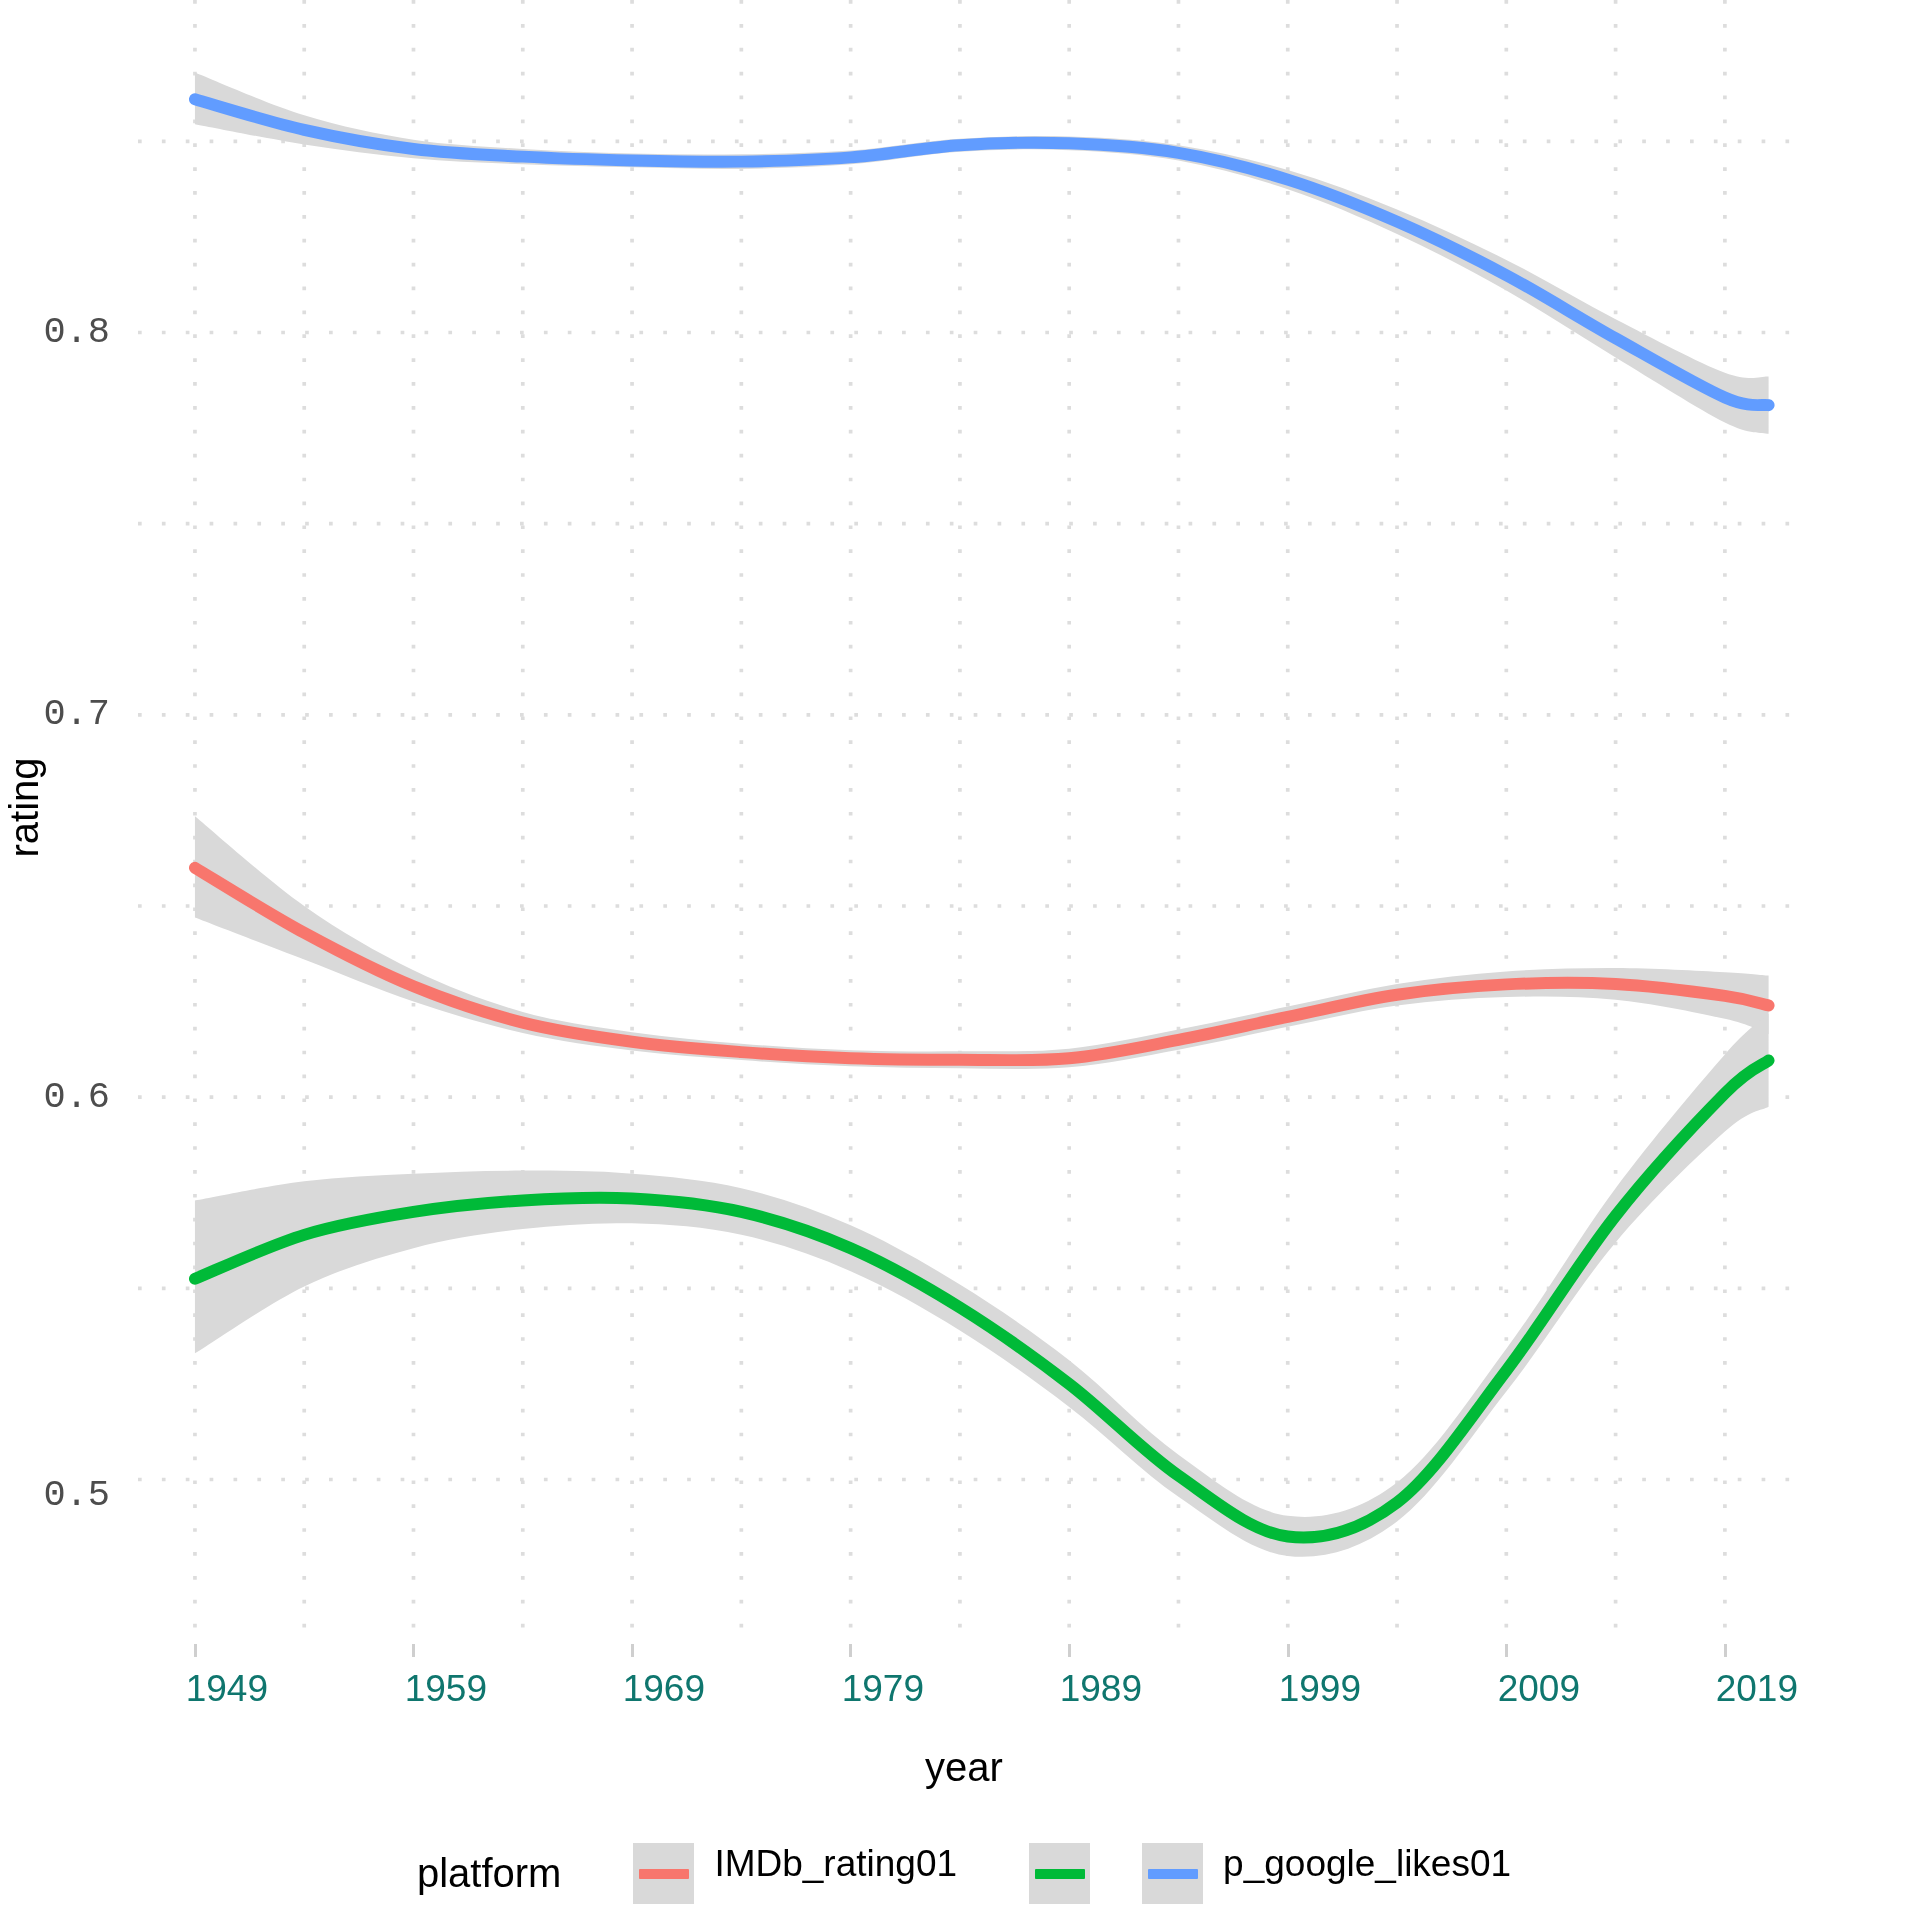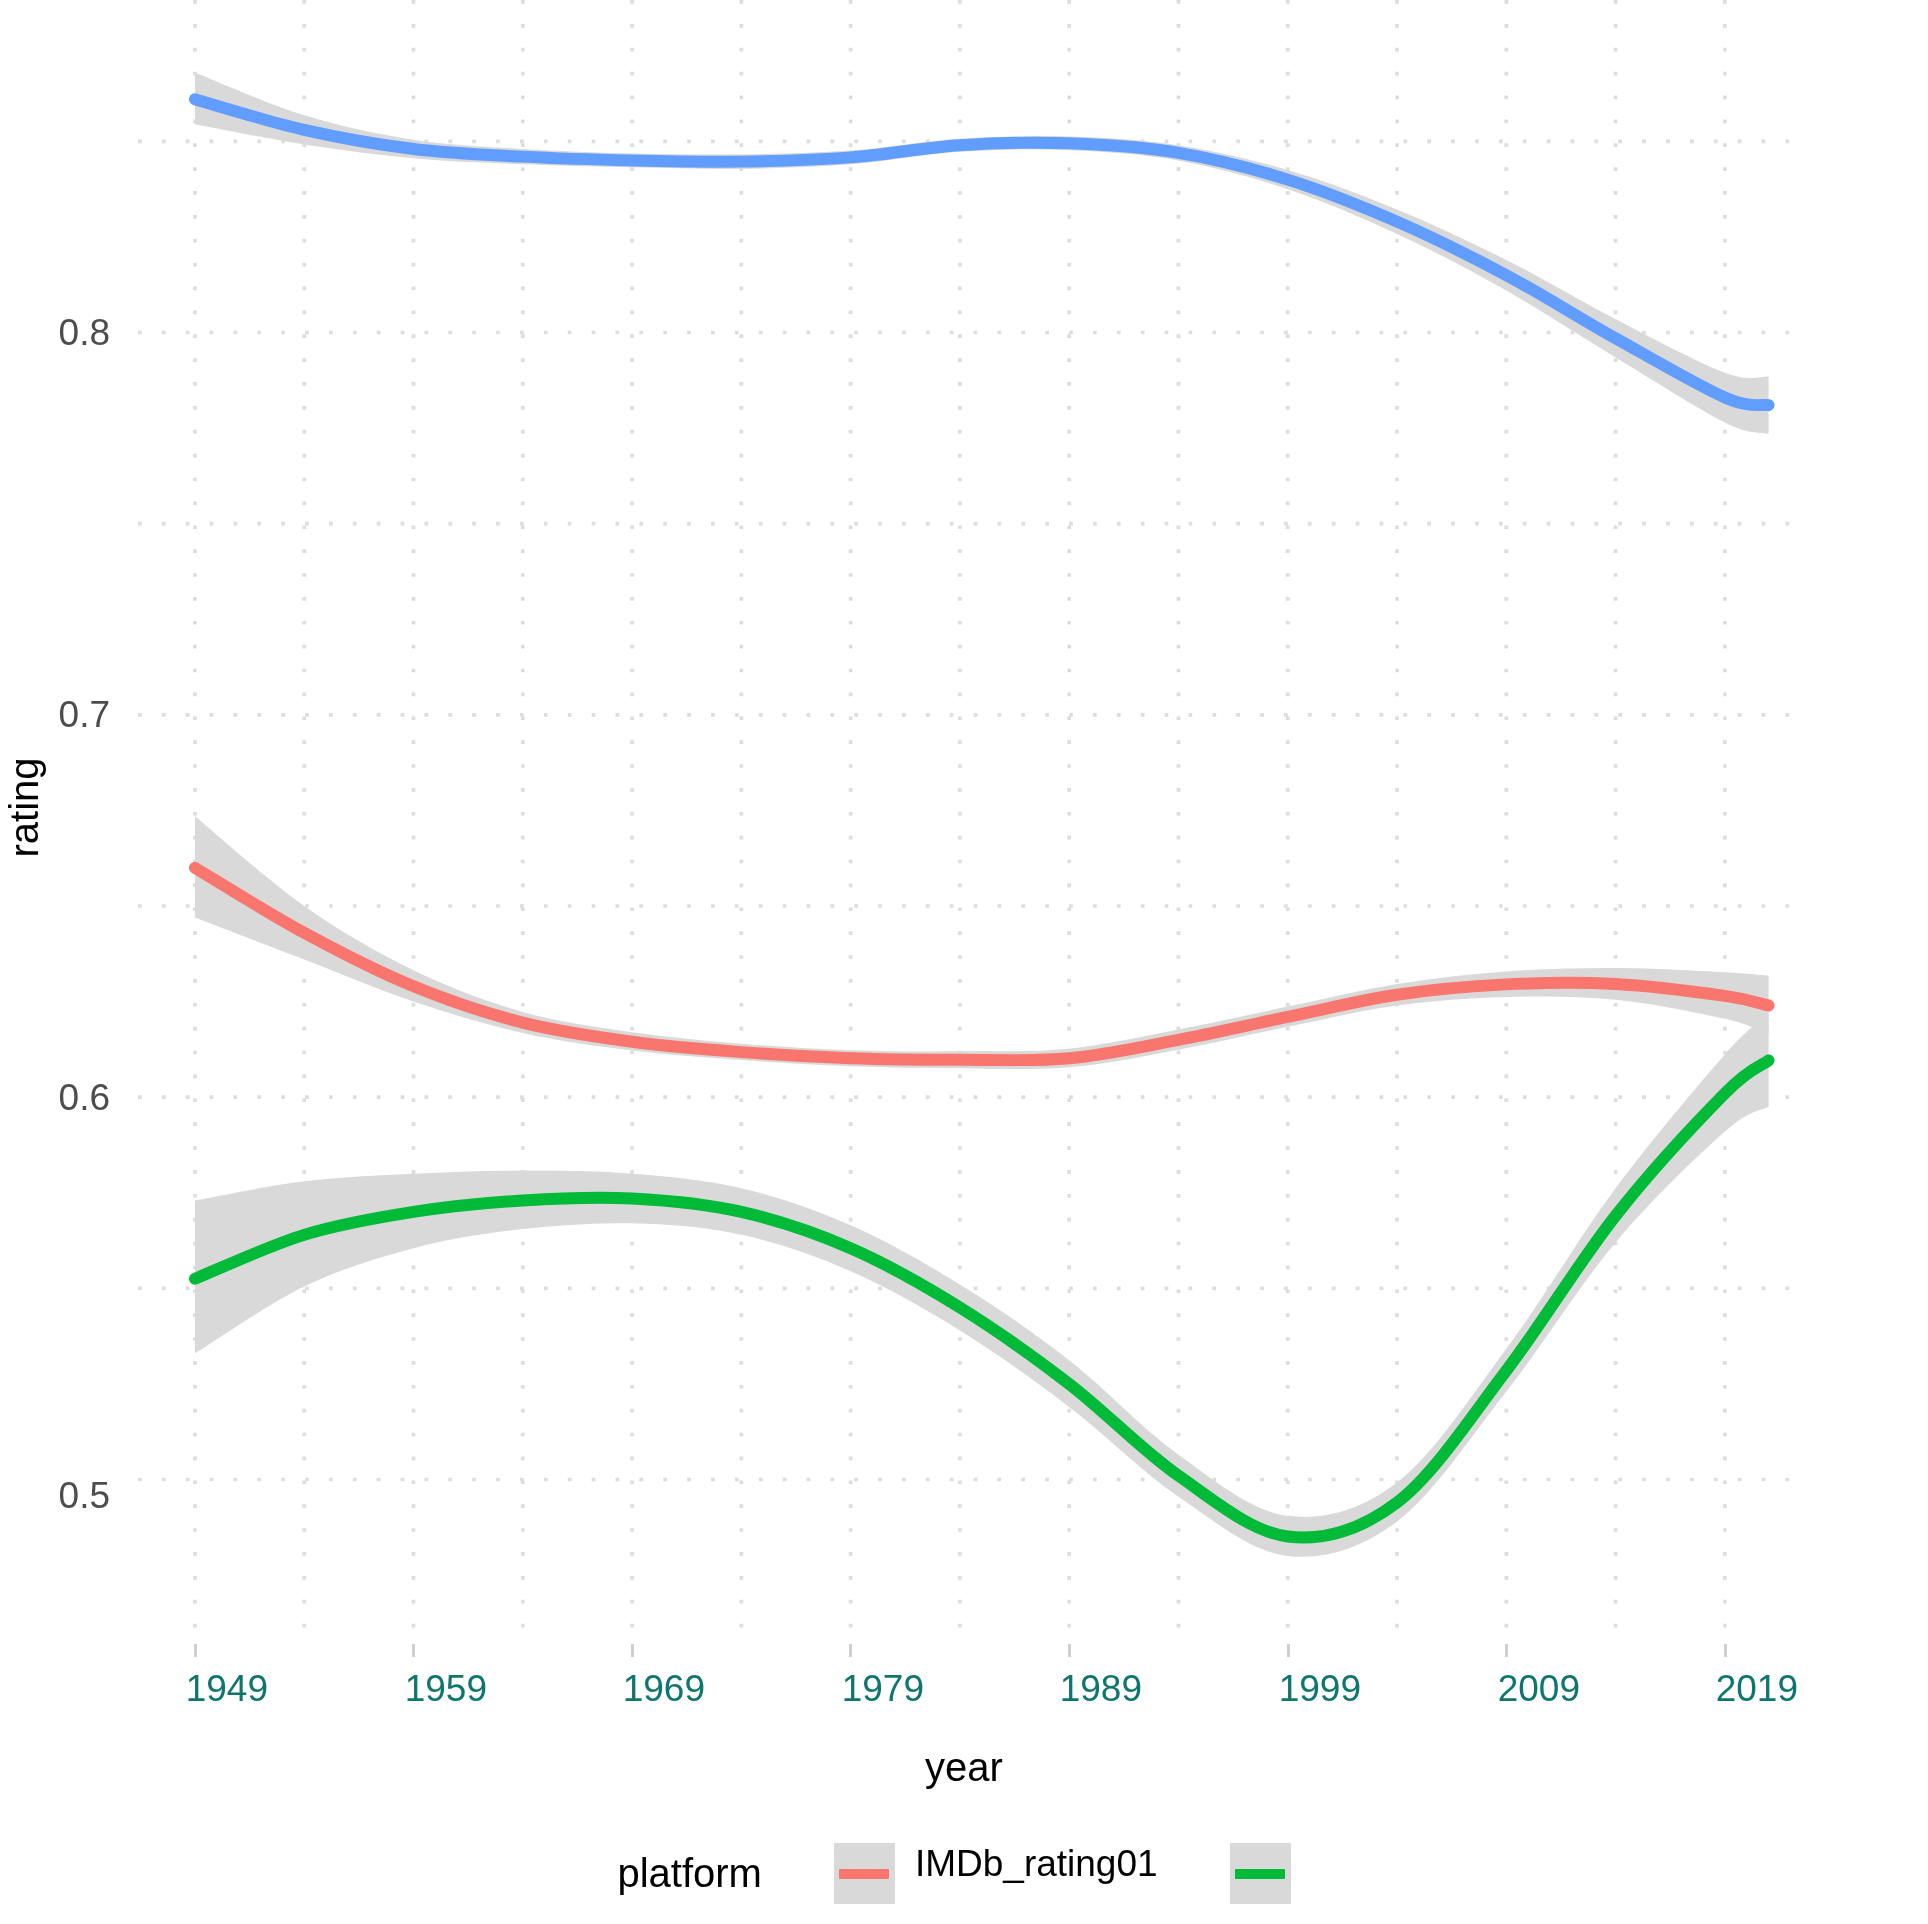--- a/index.html
+++ b/index.html
@@ -20,20 +20,21 @@
 
   
   .y-tick-label{
     position:absolute;
     font-size:37px;
     color:#4d4d4d;
     text-align:right;
     width:110px;
     line-height:37px;
     white-space:nowrap;
+    font-family:Liberation Mono, monospace;
   }
   .x-tick-label{
     position:absolute;
     font-size:37px;
     color:#0f766e;
     text-align:right;
     width:147px;
     line-height:40px;
     white-space:nowrap;
   }
@@ -172,17 +173,23 @@
           <span class="legend-key">
             <i style="background: rgb(248, 118, 109);"></i>
           </span>
           <span class="legend-label">IMDb_rating01</span>
         </span>
         <span class="legend-item">
           <span class="legend-key">
             <i style="background: rgb(0, 186, 56);"></i>
           </span>
         </span>
+        <span class="legend-item">
+          <span class="legend-key">
+            <i style="background: rgb(97, 156, 255);"></i>
+          </span>
+          <span class="legend-label">p_google_likes01</span>
+        </span>
       </span>
   </div>
 
 </div>
 
 
 </body></html>

